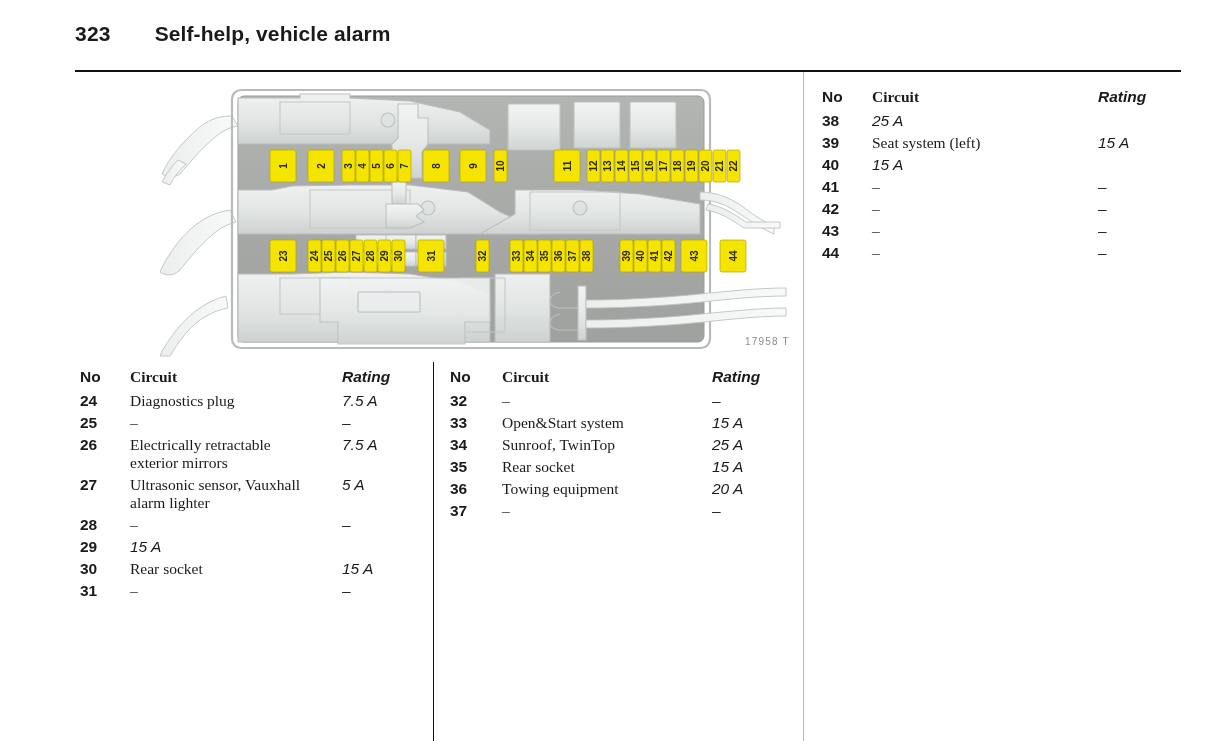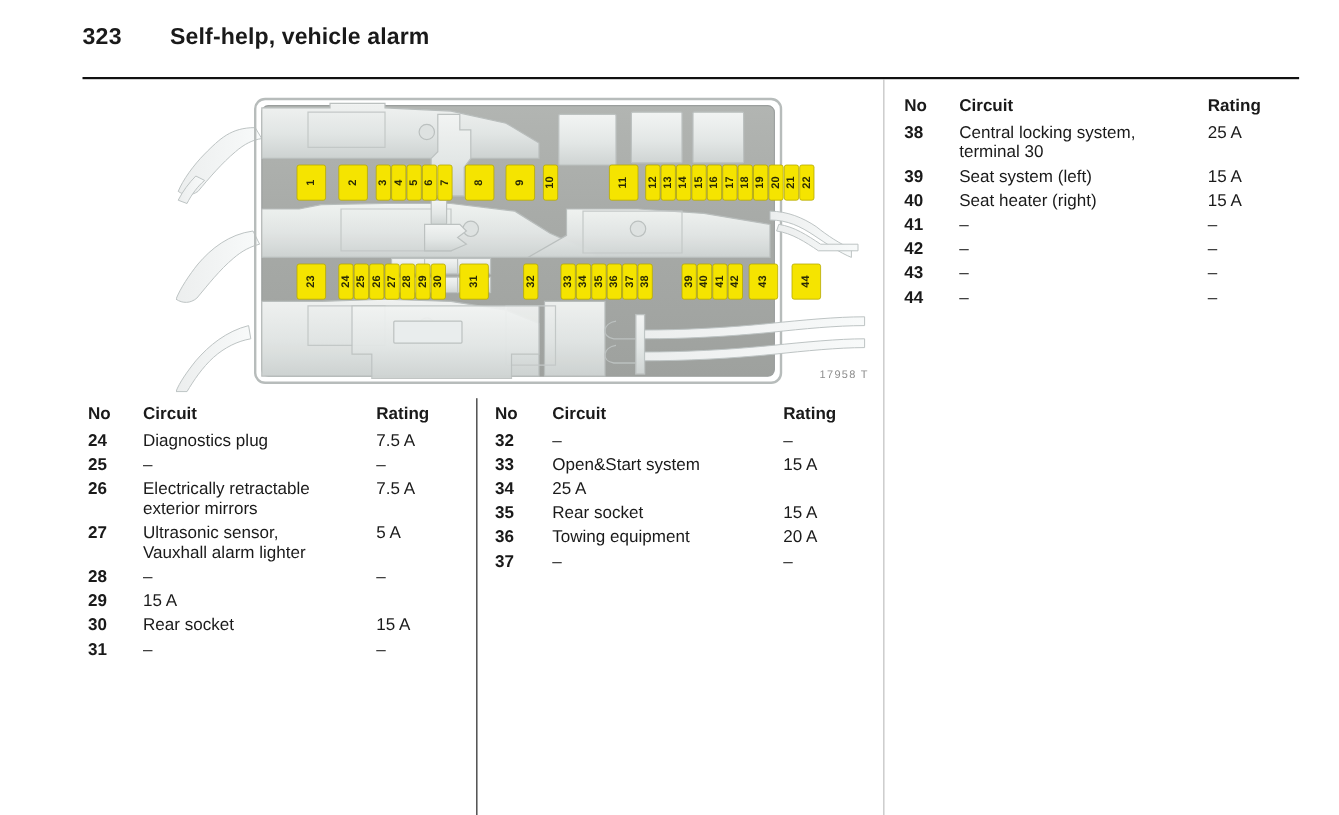--- a/index.html
+++ b/index.html
@@ -101,24 +101,26 @@
 
   .c-no {
     flex: 0 0 34px;
     font-weight: 700;
     text-align: left;
     white-space: nowrap;
   }
   .c-circuit {
     flex: 1 1 auto;
     padding-right: 18px;
+    font-family: Liberation Serif, serif;
   }
   .c-rating {
     flex: 0 0 74px;
     white-space: nowrap;
+    font-style: italic;
   }
   .tbl-head .c-circuit,
   .tbl-head .c-rating,
   .tbl-head .c-no { font-weight: 700; }
 
   #table-left .c-rating  { flex: 0 0 78px; }
   #table-mid  .c-no      { flex: 0 0 36px; }
   #table-mid  .c-rating  { flex: 0 0 78px; }
   #table-right .c-no     { flex: 0 0 34px; }
   #table-right .c-rating { flex: 0 0 74px; }
@@ -474,20 +476,21 @@
         <div class="c-circuit dash">–</div>
         <div class="c-rating dash">–</div>
       </div>
       <div class="tbl-row">
         <div class="c-no">33</div>
         <div class="c-circuit">Open&amp;Start system</div>
         <div class="c-rating">15 A</div>
       </div>
       <div class="tbl-row">
         <div class="c-no">34</div>
+        <div class="c-circuit">Sunroof, TwinTop</div>
         <div class="c-rating">25 A</div>
       </div>
       <div class="tbl-row">
         <div class="c-no">35</div>
         <div class="c-circuit">Rear socket</div>
         <div class="c-rating">15 A</div>
       </div>
       <div class="tbl-row">
         <div class="c-no">36</div>
         <div class="c-circuit">Towing equipment</div>
@@ -503,31 +506,29 @@
 
 <div class="fuse-table" id="table-right">
   <div class="tbl-head">
     <div class="c-no">No</div>
     <div class="c-circuit">Circuit</div>
     <div class="c-rating">Rating</div>
   </div>
   <div class="tbl-body">
       <div class="tbl-row">
         <div class="c-no">38</div>
-        <div class="c-circuit">Central locking system, terminal 30</div>
         <div class="c-rating">25 A</div>
       </div>
       <div class="tbl-row">
         <div class="c-no">39</div>
         <div class="c-circuit">Seat system (left)</div>
         <div class="c-rating">15 A</div>
       </div>
       <div class="tbl-row">
         <div class="c-no">40</div>
-        <div class="c-circuit">Seat heater (right)</div>
         <div class="c-rating">15 A</div>
       </div>
       <div class="tbl-row">
         <div class="c-no">41</div>
         <div class="c-circuit dash">–</div>
         <div class="c-rating dash">–</div>
       </div>
       <div class="tbl-row">
         <div class="c-no">42</div>
         <div class="c-circuit dash">–</div>

